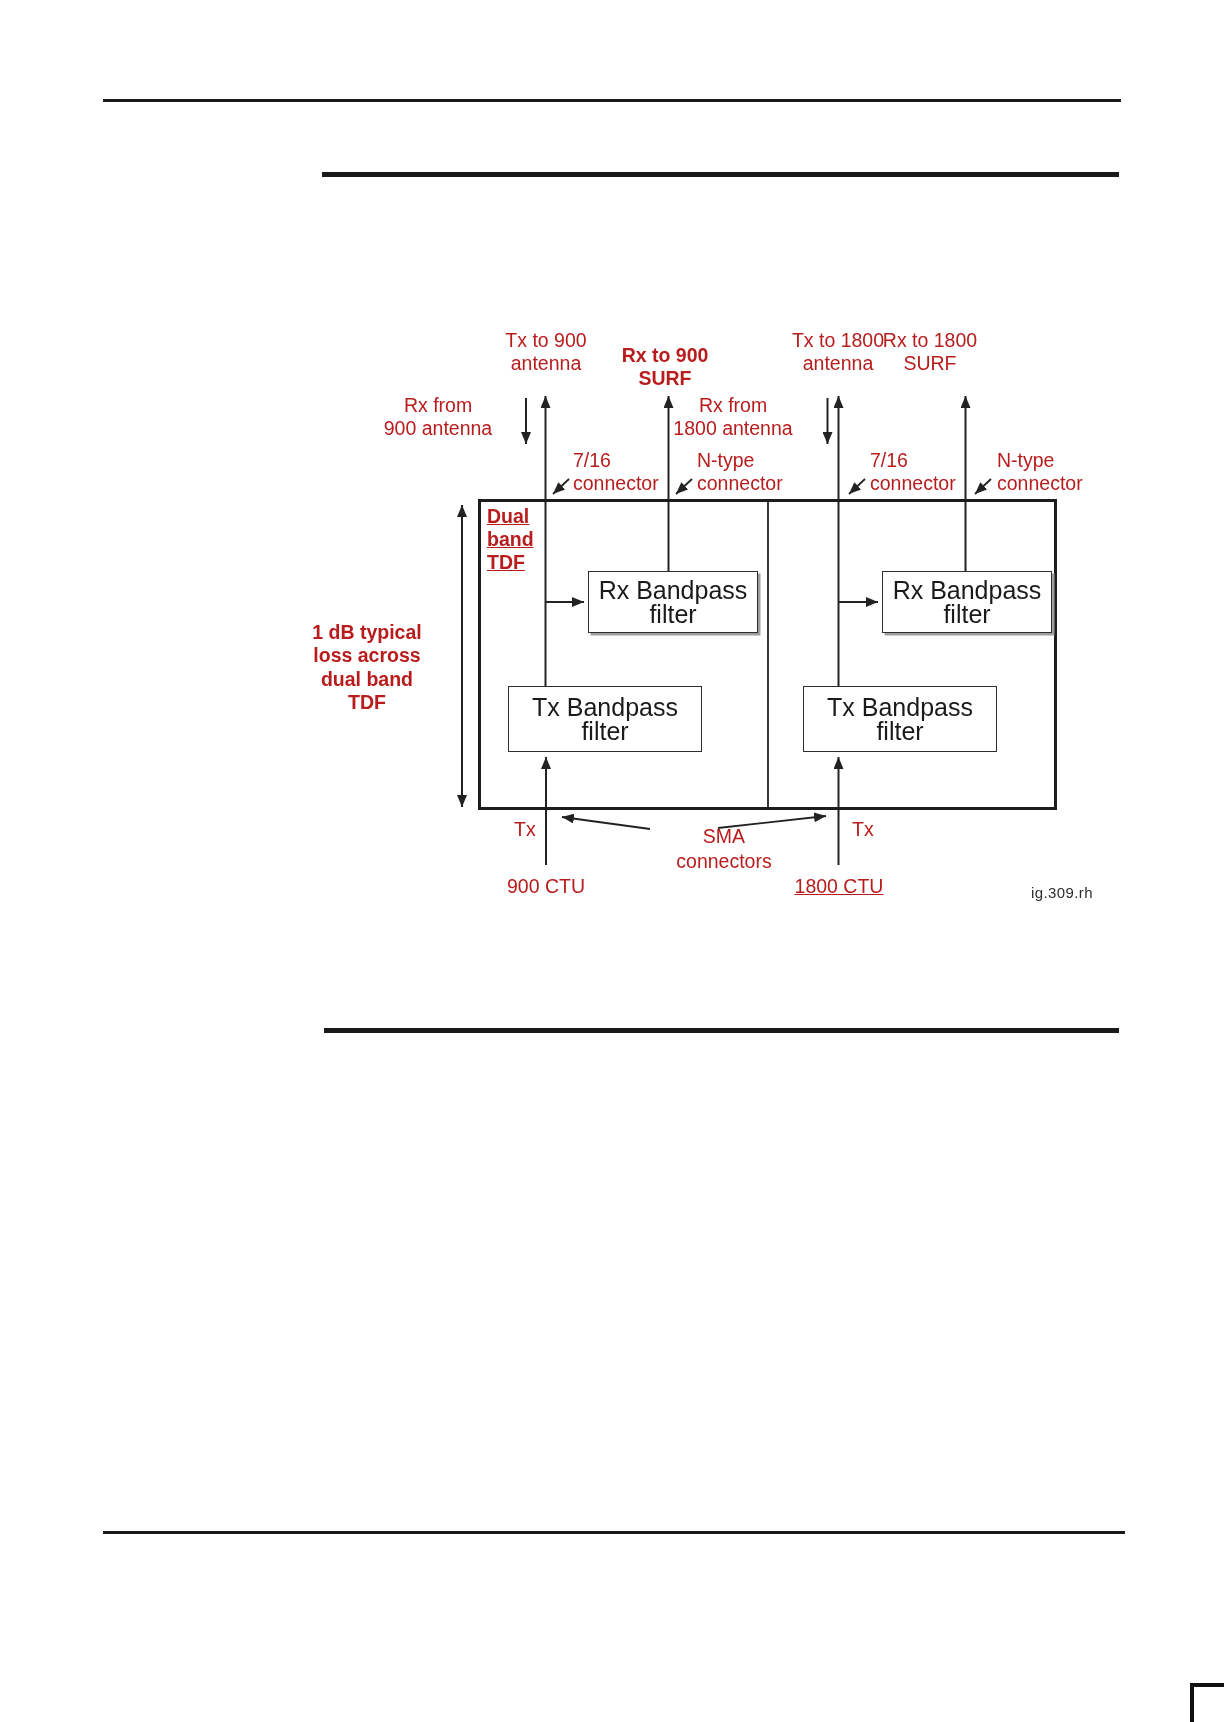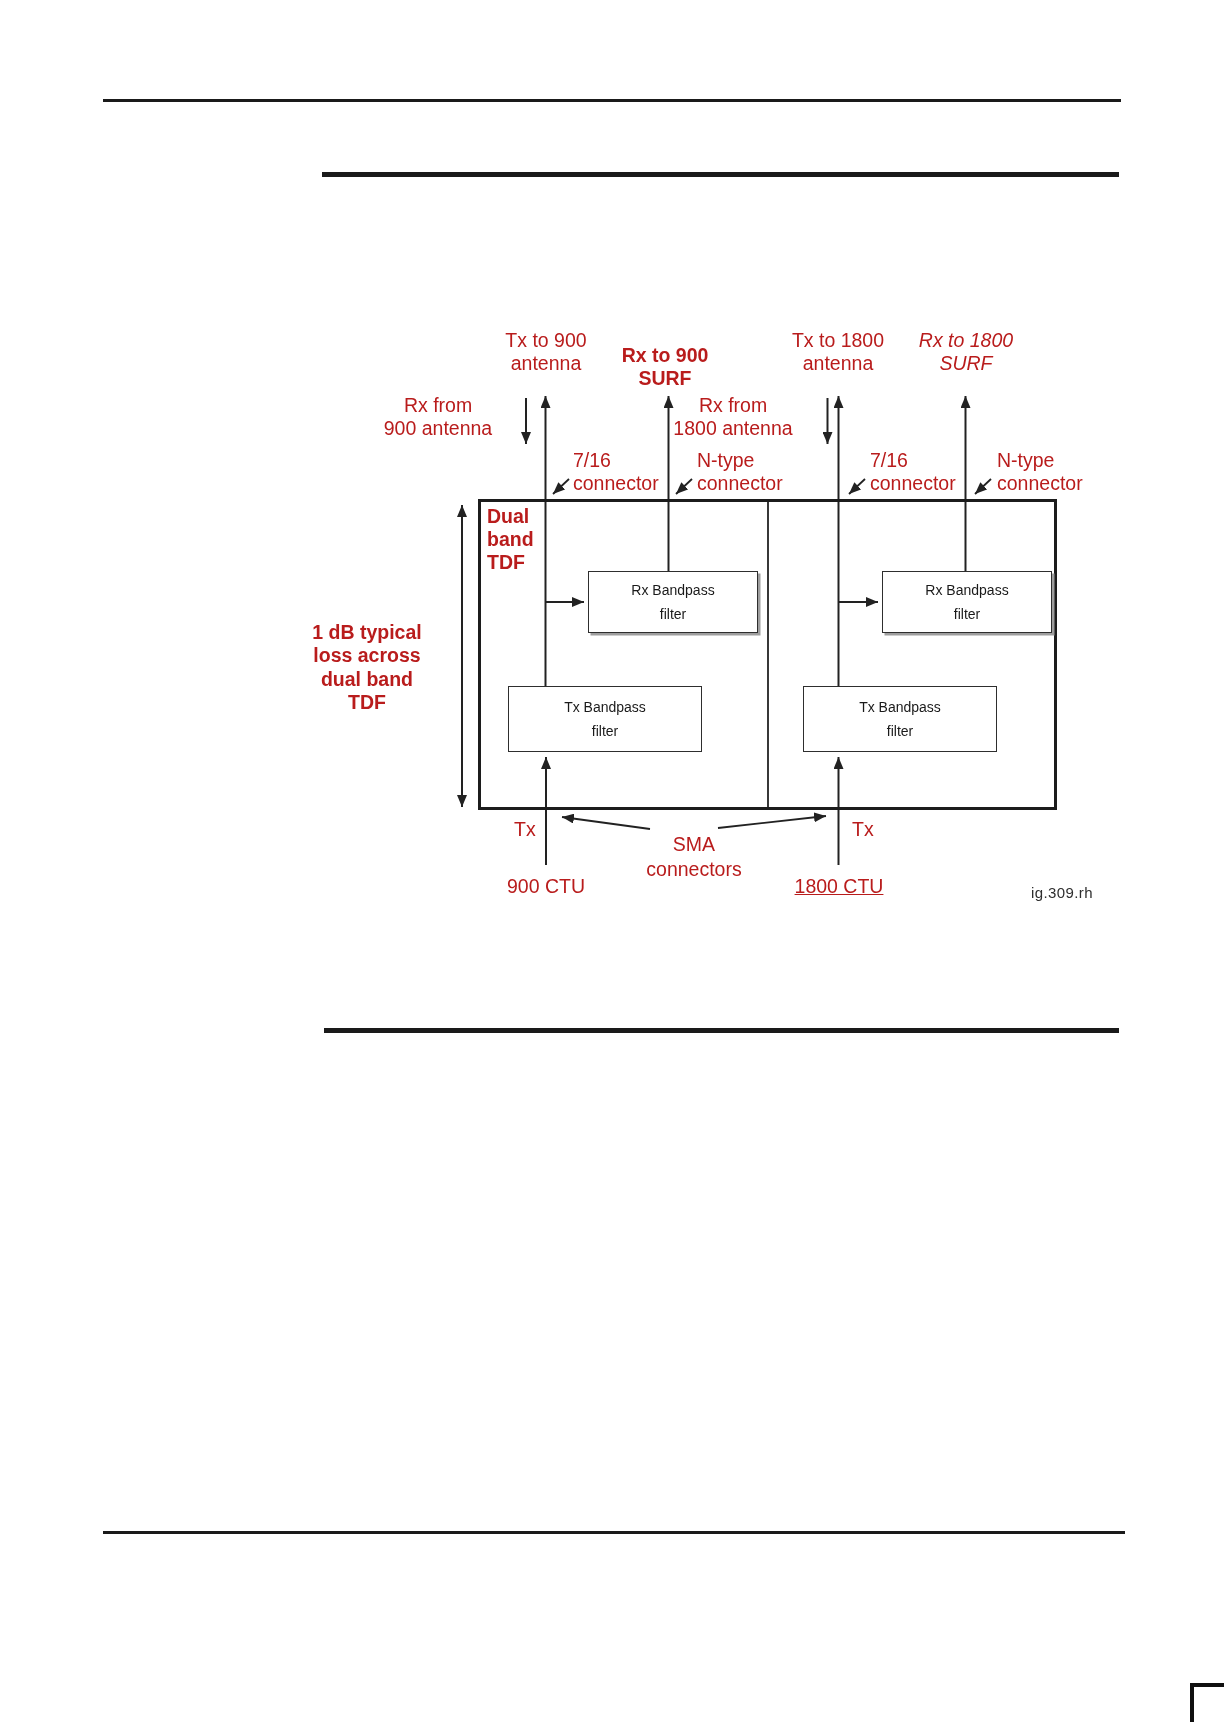--- a/index.html
+++ b/index.html
@@ -7,21 +7,21 @@
     position:relative;width:1224px;height:1722px;background:#ffffff;
     font-family:"Liberation Sans",sans-serif;color:#1a1a1a;overflow:hidden;
   }
   .rule{position:absolute;background:#1a1a1a;}
   .lbl{position:absolute;font-size:19.5px;line-height:23px;white-space:pre-line;color:#b91c1c;}
   .ctr{text-align:center;}
   .rgt{text-align:center;}
   .bold{font-weight:bold;}
   .box-main{position:absolute;left:478px;top:499px;width:579px;height:311px;border:3px solid #1c1c1c;box-sizing:border-box;background:transparent;}
   .fbox{position:absolute;border:1.6px solid #2e2e2e;background:#ffffff;display:flex;align-items:center;justify-content:center;box-sizing:border-box;}
-  .fbox .ftxt{font-size:14px;line-height:24px;text-align:center;white-space:pre-line;}
+  .fbox .ftxt{font-size:25px;line-height:24px;text-align:center;white-space:pre-line;}
   .fbox.shadow{box-shadow:2.5px 2.5px 0 #9e9e9e;}
   .diagram-svg{position:absolute;left:0;top:0;width:1224px;height:1722px;}
   .figref{position:absolute;left:1031px;top:884px;font-size:15px;color:#2e2e2e;letter-spacing:0.4px;}
   .corner-mark{position:absolute;left:1190px;top:1683px;width:34px;height:39px;border-left:4px solid #101010;border-top:4px solid #101010;box-sizing:border-box;}
   .loss{line-height:23.4px;font-weight:bold;}
   .sma{line-height:25px;}
 </style>
 </head>
 <body>
 
@@ -97,48 +97,48 @@
     <div class="ftxt">Tx Bandpass
 filter</div>
   </div>
 
   <div class="lbl ctr" style="left:466px;top:329px;width:160px;">Tx to 900
 antenna</div>
   <div class="lbl ctr" style="left:585px;top:344px;width:160px;font-weight:bold;">Rx to 900
 SURF</div>
   <div class="lbl ctr" style="left:758px;top:329px;width:160px;">Tx to 1800
 antenna</div>
-  <div class="lbl ctr" style="left:886px;top:329px;width:160px;font-style:italic;">Rx to 1800
+  <div class="lbl ctr" style="left:850px;top:329px;width:160px;">Rx to 1800
 SURF</div>
 
   <div class="lbl rgt" style="left:358px;top:394px;width:160px;">Rx from
 900 antenna</div>
   <div class="lbl rgt" style="left:653px;top:394px;width:160px;">Rx from
 1800 antenna</div>
 
   <div class="lbl" style="left:573px;top:449px;">7/16
 connector</div>
   <div class="lbl" style="left:697px;top:449px;">N-type
 connector</div>
   <div class="lbl" style="left:870px;top:449px;">7/16
 connector</div>
   <div class="lbl" style="left:997px;top:449px;">N-type
 connector</div>
 
-  <div class="lbl bold" style="left:487px;top:505px;">Dual
+  <div class="lbl bold" style="left:487px;top:505px;text-decoration:underline;">Dual
 band
 TDF</div>
   <div class="lbl rgt loss" style="left:282px;top:621px;width:170px;">1 dB typical
 loss across
 dual band
 TDF</div>
 
   <div class="lbl" style="left:514px;top:818px;">Tx</div>
   <div class="lbl" style="left:852px;top:818px;">Tx</div>
-  <div class="lbl ctr sma" style="left:614px;top:824px;width:160px;margin-top:8px;">SMA
+  <div class="lbl ctr sma" style="left:644px;top:824px;width:160px;">SMA
 connectors</div>
   <div class="lbl ctr" style="left:466px;top:875px;width:160px;text-align:center;">900 CTU</div>
   <div class="lbl ctr" style="left:759px;top:875px;width:160px;text-decoration:underline;">1800 CTU</div>
 
   <div class="figref">ig.309.rh</div>
 
   <div class="corner-mark"></div>
 
 </div>
 

